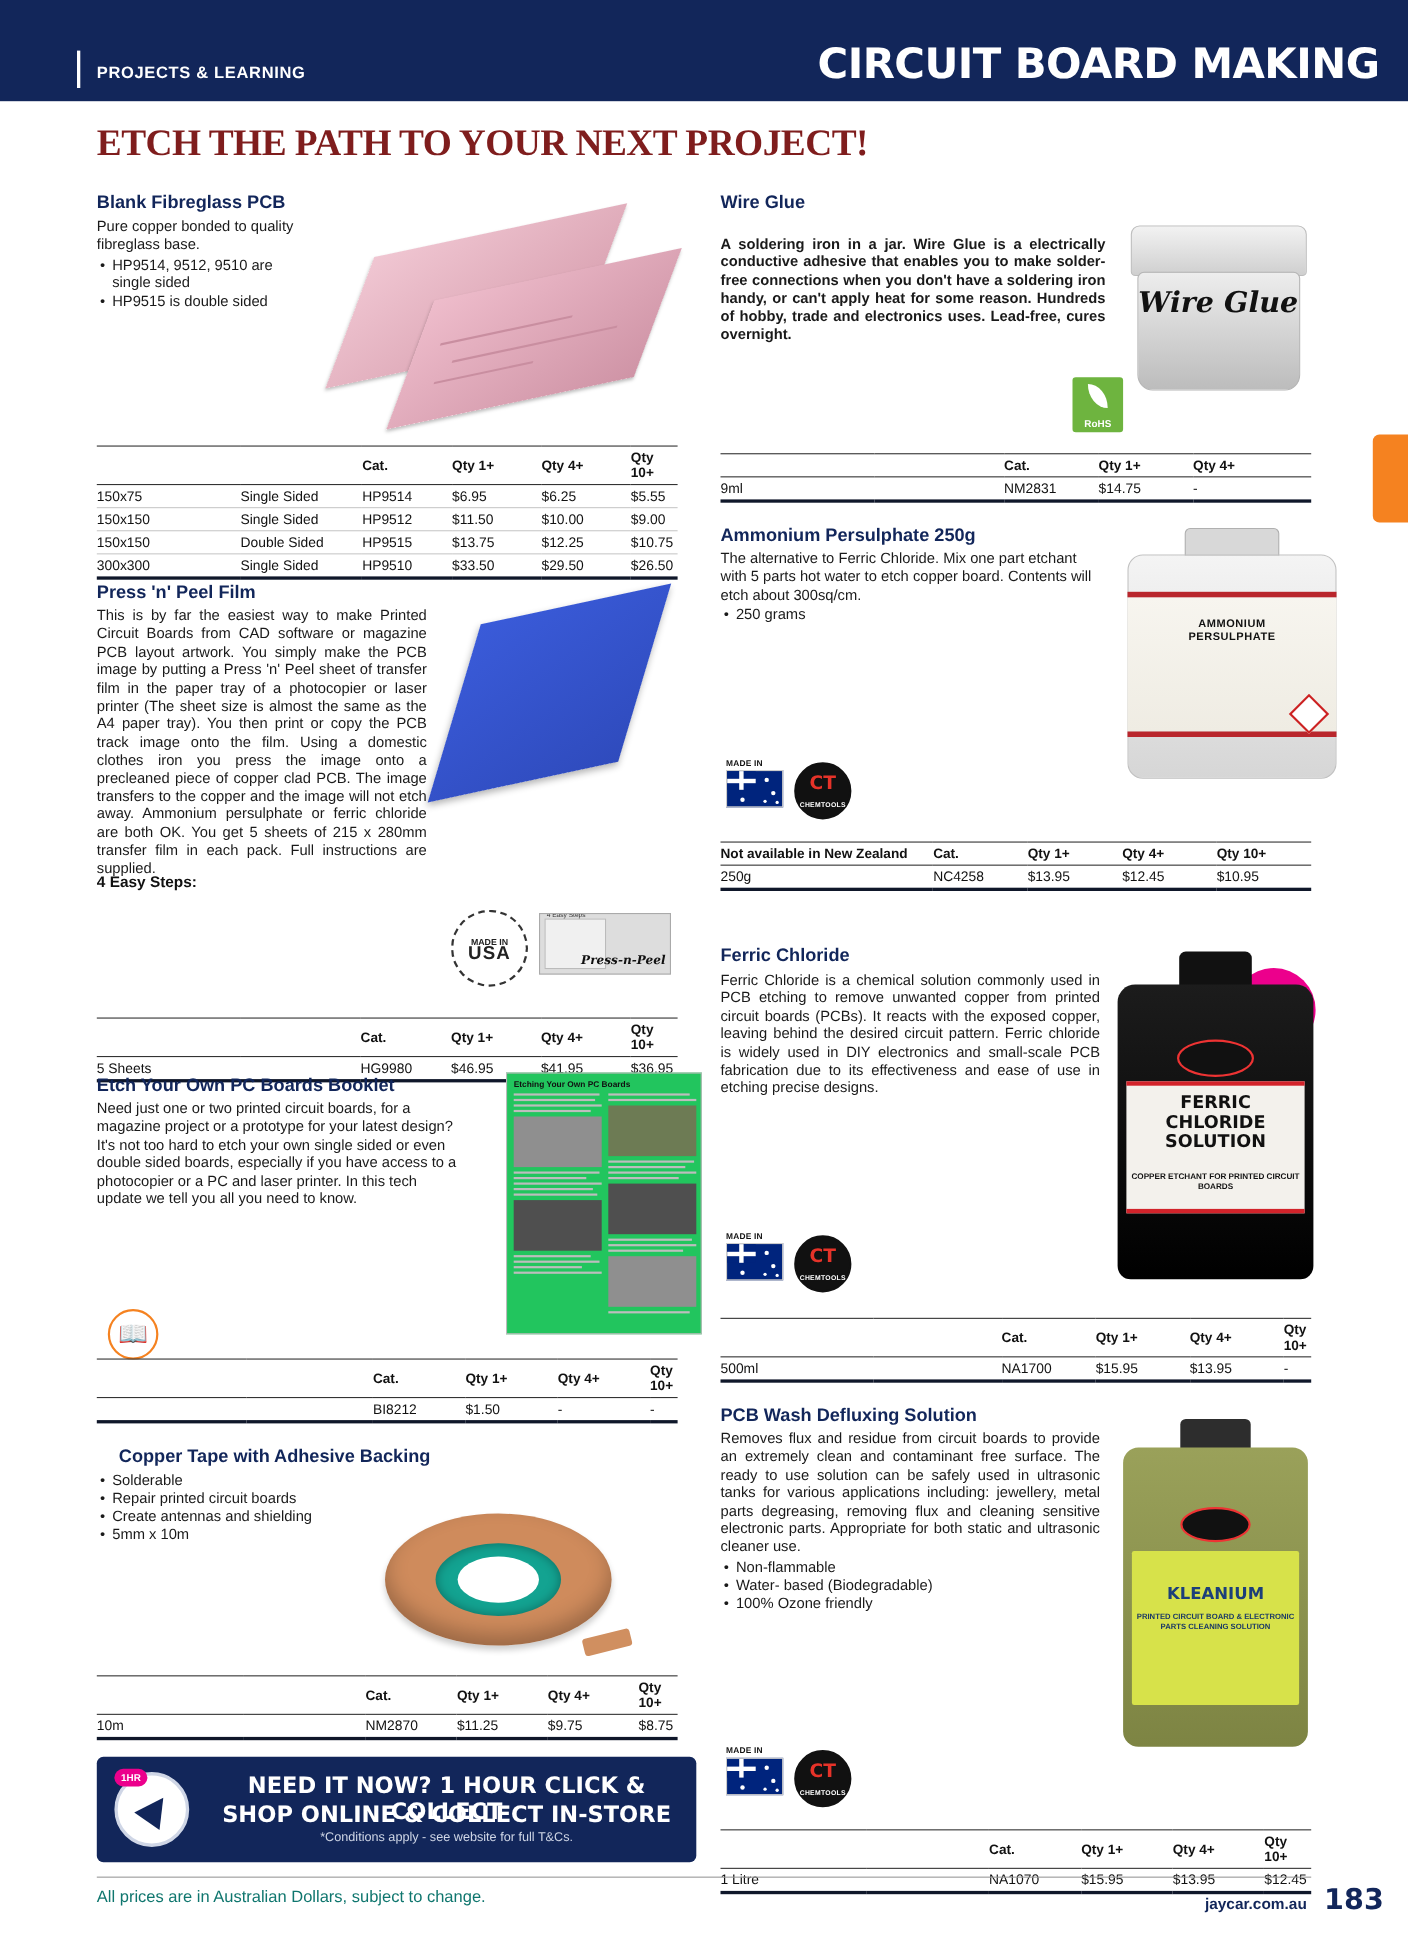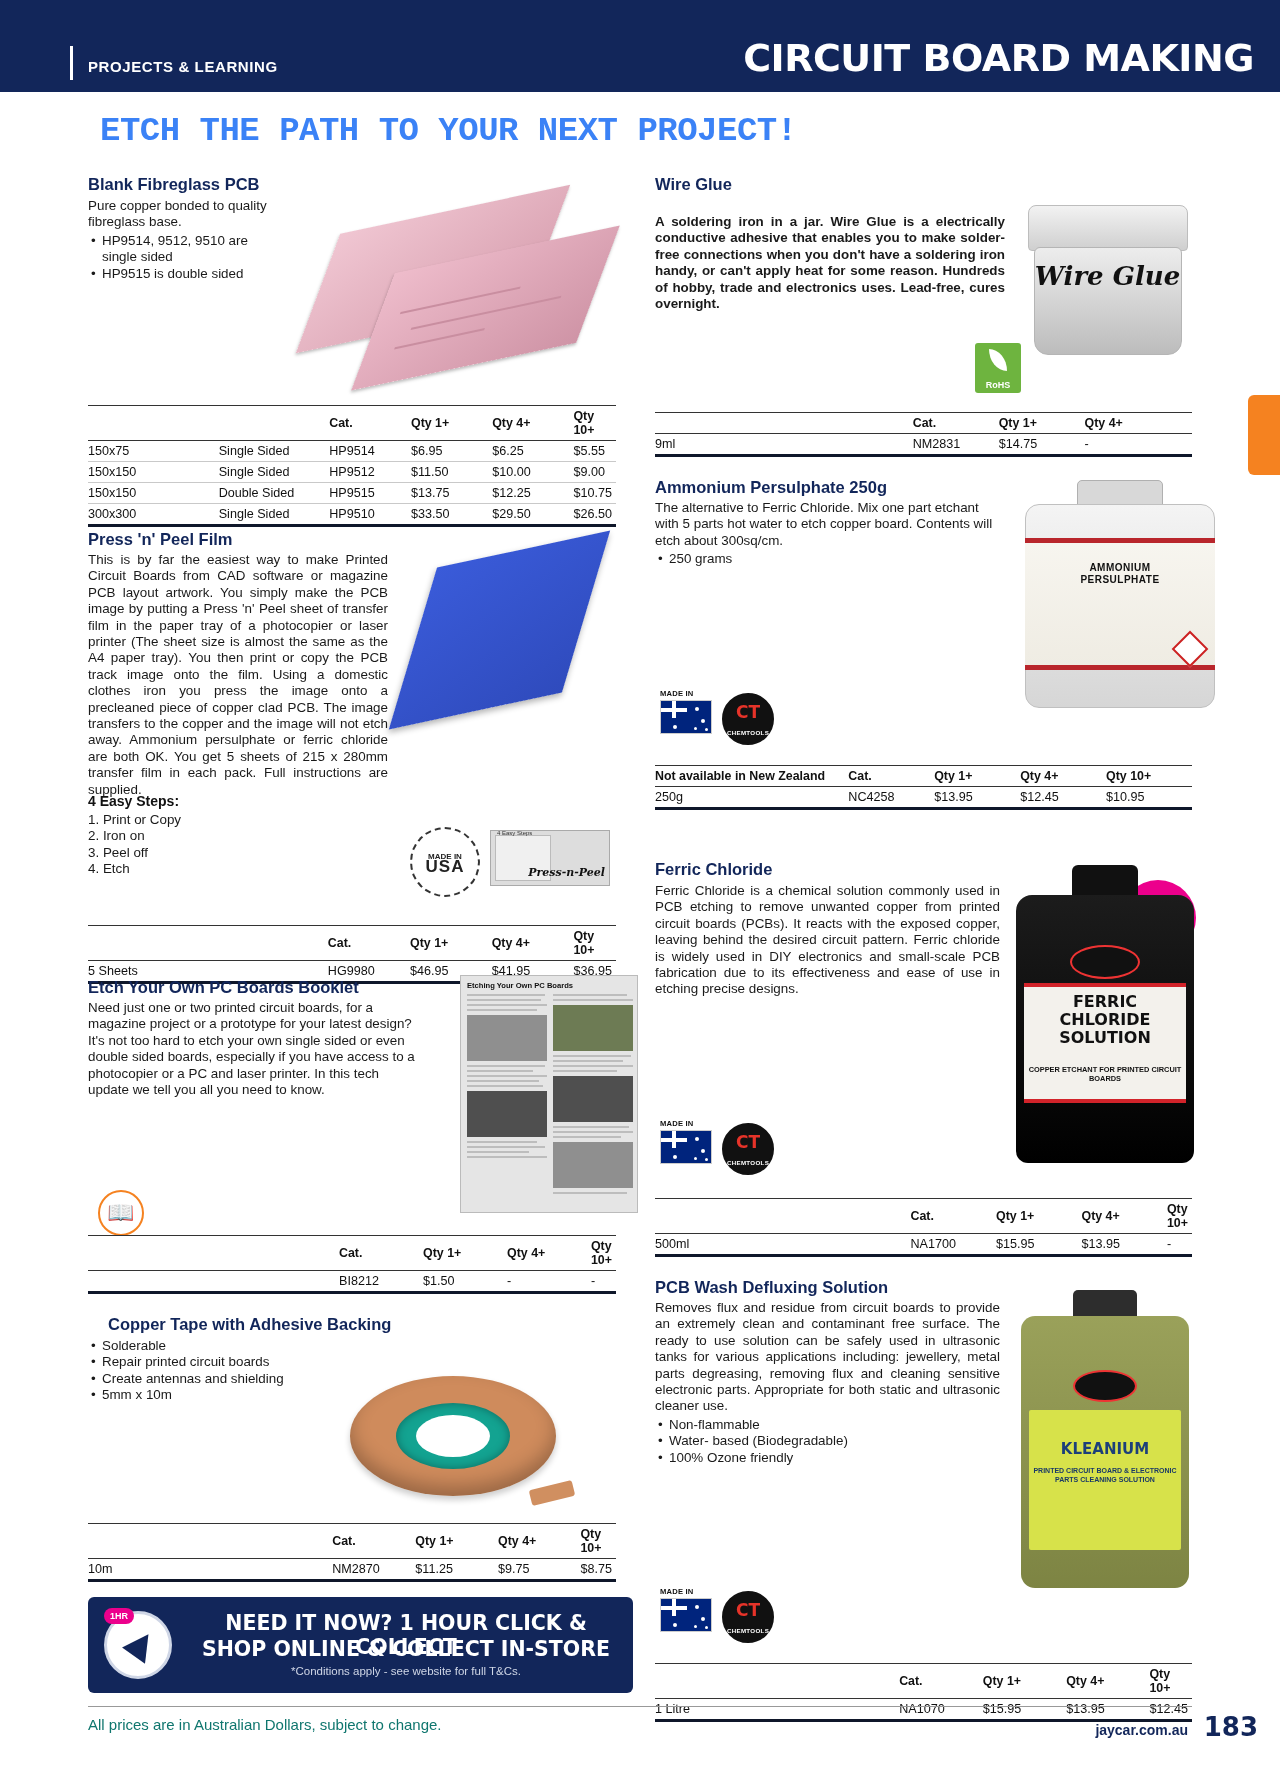--- a/index.html
+++ b/index.html
@@ -34,23 +34,22 @@
     position:absolute; left:22px; top:18px; width:16px; height:6px; background:#12265a;
   }
   .side-tab {
     position:absolute; right:0; top:395px; width:32px; height:80px;
     background:#f58220; border-radius:6px 0 0 6px;
   }
 
   
   .headline {
     position:absolute; left:88px; top:112px;
-    color:#3b82f6; font-size:34px; font-weight:bold; letter-spacing:-0.5px;
-    font-family:Liberation Mono, monospace;
-    margin-left:12px;
+    color:#7f1d1d; font-size:34px; font-weight:bold; letter-spacing:-0.5px;
+    font-family:Liberation Serif, serif;
   }
 
   
   .h3 {
     font-size:16.5px; font-weight:bold; color:#12265a;
     font-family:"Liberation Sans", sans-serif;
   }
   .body {
     font-size:13.4px; line-height:16.4px; color:#1a1a1a;
   }
@@ -275,21 +274,21 @@
     position:absolute; left:86px; top:45px; width:74px; height:42px;
     border-radius:50%; background:#ffffff;
   }
   .tape .tail {
     position:absolute; right:6px; bottom:14px; width:44px; height:16px;
     background:#d08f60; transform:rotate(-14deg); border-radius:3px;
   }
 
   
   .booklet {
-    position:absolute; width:178px; height:238px; background:#e5e5e5;
+    position:absolute; width:178px; height:238px; background:#22c55e;
     border:1px solid #bbb; overflow:hidden;
   }
   .booklet .bt {
     position:absolute; left:6px; top:5px; font-size:7.6px; font-weight:bold; color:#111;
   }
   .booklet .col { position:absolute; top:18px; width:80px; }
   .booklet .line { height:2px; background:#bdbdbd; margin-bottom:3px; }
   .booklet .photo { background:#8f8f8f; height:46px; margin:4px 0; }
   .booklet .photo.dark { background:#4f4f4f; }
   .booklet .photo.green { background:#6d7b54; }
@@ -440,26 +439,20 @@
     </table>
   </div>
 
   <div class="sect-title h3" style="left:88px; top:530px; width:300px;">Press 'n' Peel Film</div>
   <div class="sect-body body" style="left:88px; top:552px; width:300px; text-align:justify;">This is by far the easiest way to make Printed Circuit Boards from CAD software or magazine PCB layout artwork. You simply make the PCB image by putting a Press 'n' Peel sheet of transfer film in the paper tray of a photocopier or laser printer (The sheet size is almost the same as the A4 paper tray). You then print or copy the PCB track image onto the film. Using a domestic clothes iron you press the image onto a precleaned piece of copper clad PCB. The image transfers to the copper and the image will not etch away. Ammonium persulphate or ferric chloride are both OK. You get 5 sheets of 215 x 280mm transfer film in each pack. Full instructions are supplied.</div>
   <div class="sect-body body" style="left:398px; top:740px; width:230px;"></div>
 
   <div class="img ppsheet" style="left:412px; top:555px;"></div>
 
   <div class="sect-title" style="left:88px; top:793px; font-size:14px; font-weight:bold; color:#111;">4 Easy Steps:</div>
-  <div class="sect-body body" style="left:88px; top:812px; width:200px;">
-    <div>1. Print or Copy</div>
-    <div>2. Iron on</div>
-    <div>3. Peel off</div>
-    <div>4. Etch</div>
-  </div>
 
   <div class="img usa-stamp" style="left:410px; top:827px;">
     <div>MADE IN</div>
     <div class="big">USA</div>
   </div>
 
   <div class="img ppstrip" style="left:490px; top:830px;">
     <div class="sh"></div>
     <div style="position:absolute; left:6px; top:-1px; font-size:6px; color:#333;">4 Easy Steps</div>
     <div class="logo">Press-n-Peel</div>

